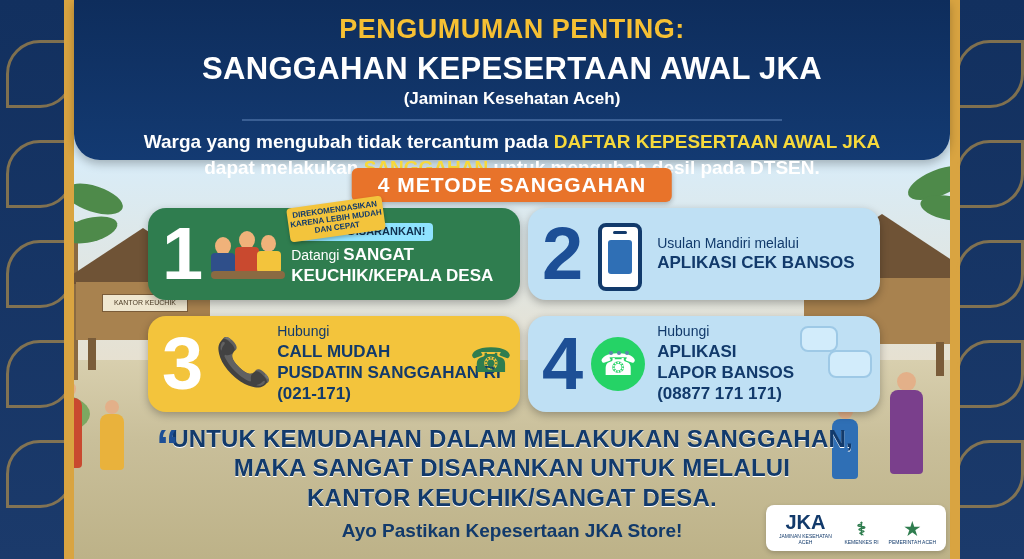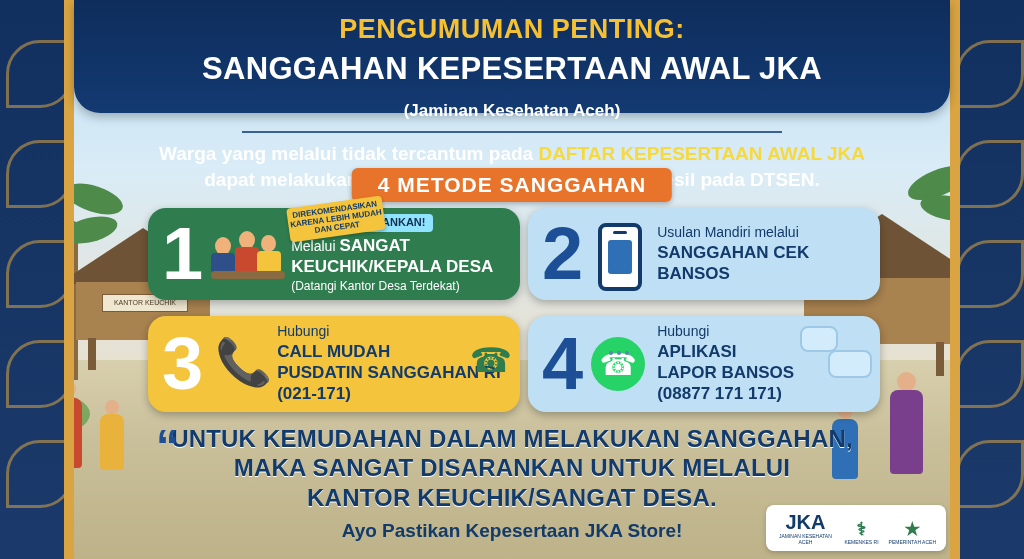--- a/index.html
+++ b/index.html
@@ -32,28 +32,28 @@
   .side{position:absolute;top:0;height:559px;width:74px;
     background:#1b3a6b;}
   .side.left{left:0;background:linear-gradient(180deg,#12305f,#1b3a6b);}
   .side.right{right:0;background:linear-gradient(180deg,#12305f,#1b3a6b);}
   .side .orn{position:absolute;left:6px;width:62px;height:62px;border:3px solid #d9a441;border-radius:50% 0 50% 0;opacity:.55;}
   .side .strip{position:absolute;top:0;width:10px;height:559px;background:#d9a441;}
   .side.left .strip{right:0;}
   .side.right .strip{left:0;}
 
   
-  .header{position:absolute;left:74px;top:0;width:876px;height:113px;
+  .header{position:absolute;left:74px;top:0;width:876px;height:160px;
     background:linear-gradient(180deg,#0e2d5c 0%,#133a72 100%);
     border-bottom-left-radius:26px;border-bottom-right-radius:26px;
     box-shadow:0 4px 10px rgba(0,0,0,.25);
     text-align:center;color:#fff;}
   .hdr-1{font-size:27px;font-weight:bold;letter-spacing:.5px;color:#f6c033;margin-top:14px;}
   .hdr-2{font-size:31px;font-weight:bold;letter-spacing:.3px;color:#ffffff;margin-top:6px;}
-  .hdr-3{font-size:17px;font-weight:bold;color:#ffffff;margin-top:14px;}
+  .hdr-3{font-size:17px;font-weight:bold;color:#ffffff;margin-top:2px;}
   .hdr-rule{width:540px;height:2px;background:#3a5f94;margin:10px auto 8px;}
   .hdr-body{font-size:19px;line-height:1.35;font-weight:bold;color:#fff;padding:0 40px;}
   .hl{color:#f7d93b;}
 
   
   .mtitle{position:absolute;left:50%;top:168px;transform:translateX(-50%);
     background:#e8732a;color:#fff;font-weight:bold;font-size:21px;letter-spacing:1px;
     padding:5px 26px;border-radius:6px;box-shadow:0 2px 5px rgba(0,0,0,.25);}
 
   
@@ -183,59 +183,58 @@
     <div class="orn" style="top:340px;"></div>
     <div class="orn" style="top:440px;"></div>
   </div>
 
   <div class="header">
     <div class="hdr-1">PENGUMUMAN PENTING:</div>
     <div class="hdr-2">SANGGAHAN KEPESERTAAN AWAL JKA</div>
     <div class="hdr-3">(Jaminan Kesehatan Aceh)</div>
     <div class="hdr-rule"></div>
     <div class="hdr-body">
-      <span>Warga yang melalui tidak tercantum pada </span><span class="hl">DAFTAR KEPESERTAAN AWAL JKA</span><br>
+      <span>Warga yang mengubah tidak tercantum pada </span><span class="hl">DAFTAR KEPESERTAAN AWAL JKA</span><br>
       <span>dapat melakukan </span><span class="hl">SANGGAHAN</span><span> untuk mengubah desil pada DTSEN.</span>
     </div>
   </div>
 
   <div class="mtitle">4 METODE SANGGAHAN</div>
 
   <div class="card c1">
     <div class="num">1</div>
     <div class="meeting">
       <div class="fg" style="left:4px;top:14px;width:16px;height:18px;background:#f0b27a;border-radius:50%;"></div>
       <div class="fg" style="left:0px;top:30px;width:24px;height:20px;background:#2f4f8a;"></div>
       <div class="fg" style="left:28px;top:8px;width:16px;height:18px;background:#f0b27a;border-radius:50%;"></div>
       <div class="fg" style="left:24px;top:24px;width:24px;height:26px;background:#c9492f;"></div>
       <div class="fg" style="left:50px;top:12px;width:15px;height:17px;background:#f0b27a;border-radius:50%;"></div>
       <div class="fg" style="left:46px;top:28px;width:24px;height:22px;background:#f3c43c;"></div>
       <div class="fg" style="left:0px;top:48px;width:74px;height:8px;background:#8a6a42;"></div>
     </div>
     <div class="ctxt">
       <span class="badge">SANGAT DISARANKAN!</span><br>
-      <span class="lead">Melalui</span>
+      <span class="lead">Datangi</span>
       <span class="big">SANGAT</span><br>
       <span class="big">KEUCHIK/KEPALA DESA</span><br>
-      <span class="small">(Datangi Kantor Desa Terdekat)</span>
     </div>
   </div>
   <div class="ribbon">DIREKOMENDASIKAN KARENA LEBIH MUDAH DAN CEPAT</div>
 
   <div class="card c2">
     <div class="num">2</div>
     <div class="ico">
       <div class="phone">
           <i></i>
           <b></b>
         </div>
     </div>
     <div class="ctxt">
       <span class="lead">Usulan Mandiri melalui</span><br>
-      <span class="big">SANGGAHAN CEK BANSOS</span><br>
+      <span class="big">APLIKASI CEK BANSOS</span><br>
     </div>
   </div>
 
   <div class="card c3">
     <div class="num">3</div>
     <div class="ico">
       <div class="handset" style="position:absolute;left:4px;top:6px;">📞</div>
     </div>
     <div class="ctxt">
       <span class="lead">Hubungi</span><br>

